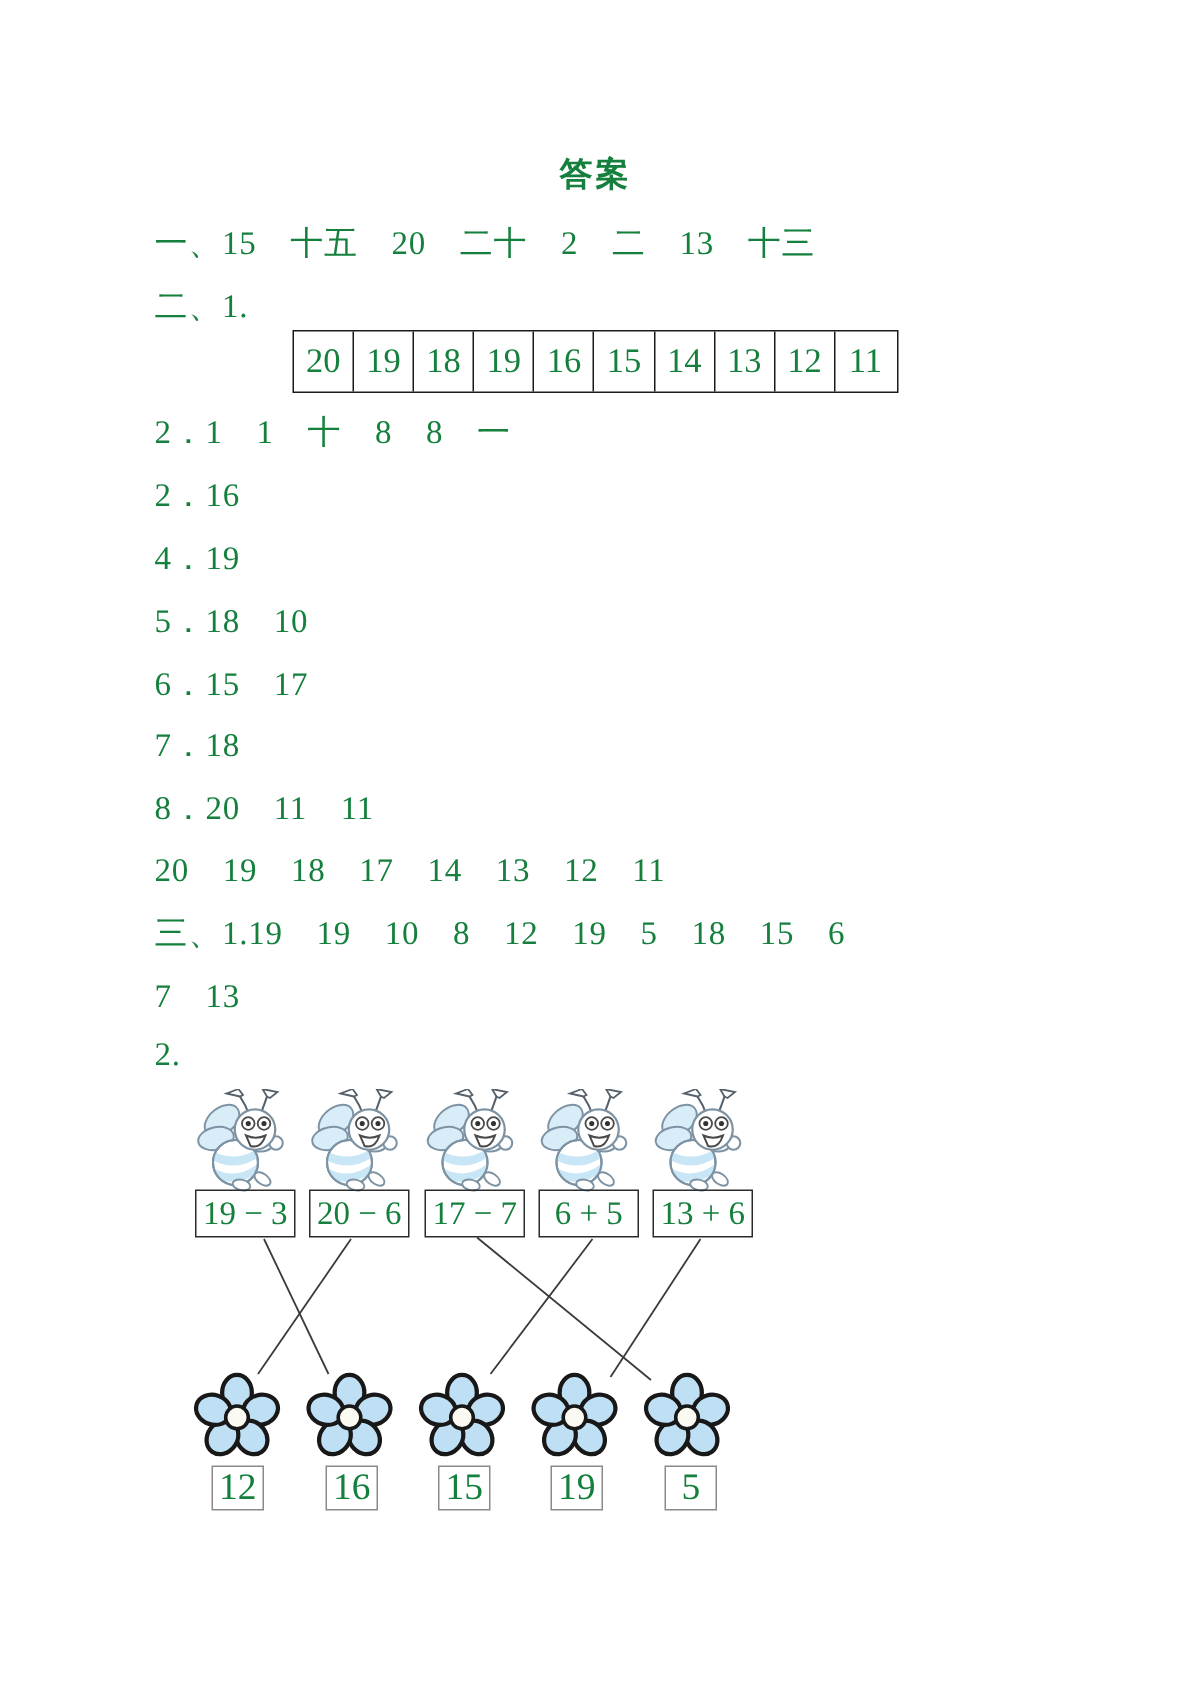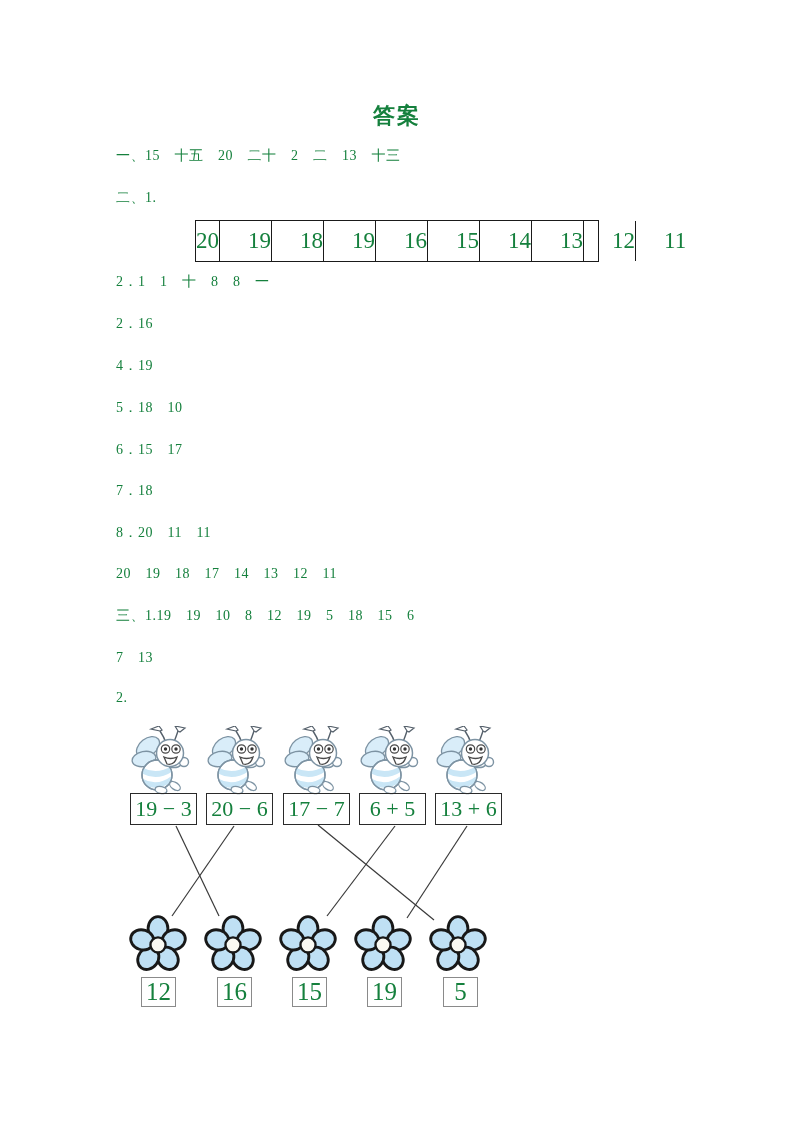--- a/index.html
+++ b/index.html
@@ -9,27 +9,27 @@
     background:#ffffff;
     font-family:"Liberation Serif","DejaVu Serif",serif;
     color:#15803d;
     overflow:hidden;
   }
   .title{
     position:absolute;left:0;top:101px;width:794px;
     text-align:center;font-weight:bold;font-size:22px;letter-spacing:2px;
   }
   .tline{
-    position:absolute;left:116px;
-    font-size:14px;white-space:pre;letter-spacing:0.5px;
+    position:absolute;left:103px;
+    font-size:22px;white-space:pre;letter-spacing:0.5px;
   }
   .numtable{
     position:absolute;left:195px;top:220px;
     display:flex;border:1.5px solid #1a1a1a;box-sizing:border-box;
-    width:404px;height:42px;gap:28px;
+    width:404px;height:42px;
   }
   .numtable .cell{
     width:40.1px;height:100%;box-sizing:border-box;
     border-right:1.2px solid #1a1a1a;
     display:flex;align-items:center;justify-content:center;
     font-size:23px;
   }
   .numtable .cell:last-child{border-right:none;}
   .bee{position:absolute;width:64px;height:70px;}
   .exprbox{

